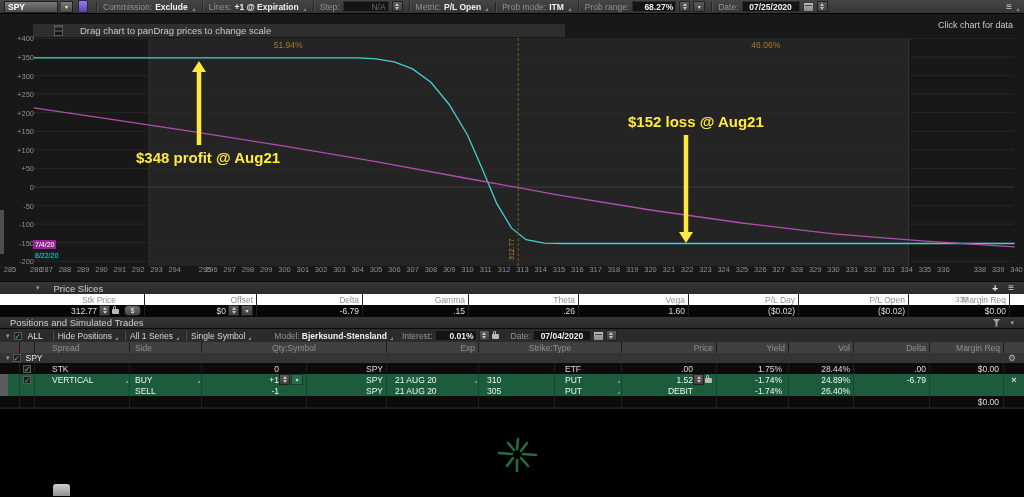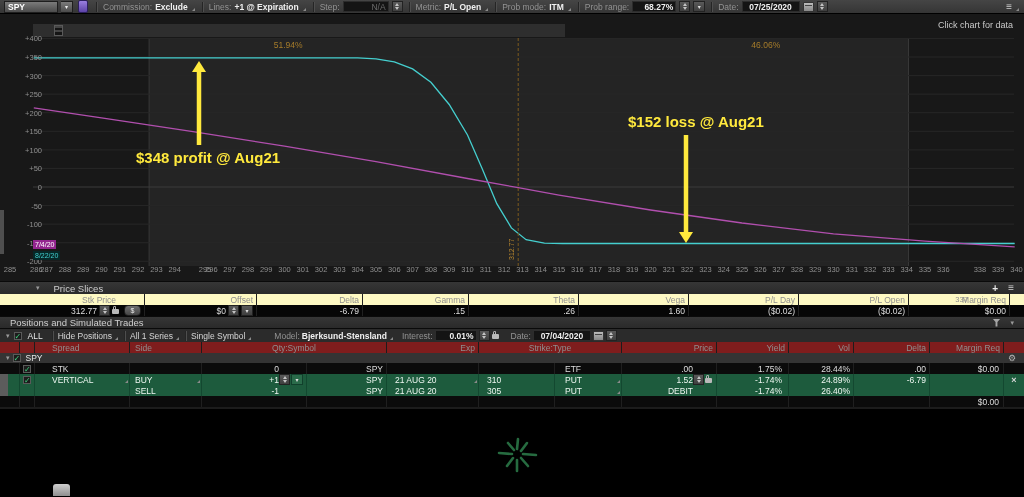--- a/index.html
+++ b/index.html
@@ -23,43 +23,43 @@
   .cal::before{content:"";position:absolute;left:1px;right:1px;top:2px;height:1px;background:#444;}
   .menu{color:#cfcfcf;font-size:10px;line-height:10px;}
   .grow{flex:1;}
   
   .chart{position:relative;height:267px;background:#181818;}
   .chart svg.plot{position:absolute;left:0;top:0;}
   .panbar{position:absolute;left:33px;top:10px;width:532px;height:13px;background:#2e2e2e;display:flex;align-items:center;}
   .panicon{width:7px;height:9px;background:#151515;border:1px solid #5a5a5a;margin-left:21px;box-shadow:inset 0 2px 0 #444,inset 0 4px 0 #151515,inset 0 6px 0 #444;}
   .pantext{margin-left:17px;font-size:9.5px;color:#c9c9c9;}
   .clickhint{position:absolute;right:11px;top:6px;font-size:9px;color:#c9c9c9;}
-  .yaxis span{position:absolute;left:14px;width:28px;text-align:right;font-size:7.5px;color:#8f8f8f;}
+  .yaxis span{position:absolute;left:6px;width:28px;text-align:right;font-size:7.5px;color:#8f8f8f;}
   .xaxis span{position:absolute;top:251px;transform:translateX(-50%);font-size:7.5px;color:#8f8f8f;}
   .dtag1{position:absolute;left:33px;top:226px;background:#93258f;color:#fff;font-size:7px;padding:0 2px;line-height:9px;}
   .dtag2{position:absolute;left:33px;top:237px;color:#41cfcf;font-size:7px;line-height:9px;background:#072727;padding:0 2px;}
   .axhandle{position:absolute;left:0;top:196px;width:4px;height:44px;background:#4f4f4f;}
   
   .secbar{height:13px;background:linear-gradient(#363636,#2a2a2a);display:flex;align-items:center;font-size:9.5px;color:#cfcfcf;border-top:1px solid #0a0a0a;box-sizing:border-box;gap:10px;}
   .caret{color:#9a9a9a;font-size:7px;margin:0 4px 0 36px;}
   .secicons{margin-left:auto;display:flex;align-items:center;gap:10px;margin-right:10px;}
   .plus{color:#e8e8e8;font-weight:bold;font-size:10px;}
   
   .sgrid{display:grid;grid-template-columns:145px 112px 106px 106px 110px 110px 110px 110px 101px 14px;}
-  .shead{height:11px;background:#fef9c3;}
+  .shead{height:11px;background:#ffffff;}
   .shead .cell{color:#8f8f8f;}
   .srow{height:11px;background:#060606;}
   .cell{display:flex;align-items:center;justify-content:flex-end;font-size:8.5px;border-right:1px solid #202020;box-sizing:border-box;padding-right:3px;color:#dedede;height:100%;}
   .lock{width:7px;height:5px;background:#b9b9b9;border-radius:1px;position:relative;margin-top:2px;}
   .lock::before{content:"";position:absolute;top:-3px;left:1px;width:3px;height:3px;border:1px solid #b9b9b9;border-bottom:none;border-radius:2px 2px 0 0;box-sizing:border-box;}
   .dollar{min-width:15px;height:9px;border-radius:4px;background:linear-gradient(#6e6e6e,#464646);border:1px solid #1e1e1e;color:#e8e8e8;font-size:7px;display:flex;align-items:center;justify-content:center;margin-left:3px;}
   
   .ctrls{height:14px;background:#2b2b2b;display:flex;align-items:center;font-size:8.5px;gap:2px;border-top:1px solid #0a0a0a;box-sizing:border-box;}
   .cb{width:8px;height:8px;background:#1c1c1c;border:1px solid #5a5a5a;color:#3fd37f;font-size:8px;line-height:7px;text-align:center;box-sizing:border-box;}
-  .phead{display:grid;grid-template-columns:20px 15px 95px 72px 185px 92px 143px 95px 72px 65px 76px 74px 20px;height:11px;background:#7f1d1d;}
+  .phead{display:grid;grid-template-columns:20px 15px 95px 72px 185px 92px 143px 95px 72px 65px 76px 74px 20px;height:11px;background:#404040;}
   .phead .cell{color:#8f8f8f;border-right:1px solid #1c1c1c;}
   .pgrid{display:grid;grid-template-columns:20px 15px 95px 72px 105px 80px 92px 76px 67px 95px 72px 65px 76px 74px 20px;height:11px;}
   .pgrid .cell{border-right:1px solid #1f1f1f;}
   .grp{height:10px;background:#343434;display:flex;align-items:center;font-size:8.5px;}
   .dark{background:#0b0b0b;}
   .grn{background:#1d5b3d;}
   .grn .cell{border-right:1px solid #134830;color:#eef7f1;}
   .left{justify-content:flex-start;padding-left:3px;padding-right:0;}
   .center{justify-content:center;padding:0;}
   .iconslot{width:24px;display:flex;align-items:center;gap:1px;justify-content:flex-start;}
@@ -140,20 +140,21 @@
       <text x="765.7900000000002" y="34" fill="#a67c2a" font-size="8.5" text-anchor="middle">46.06%</text>
       <text x="136" y="149" fill="#ffe93d" font-size="15" font-weight="bold">$348 profit @ Aug21</text>
       <line x1="199" y1="131" x2="199" y2="57" stroke="#ffe93d" stroke-width="4.5"></line>
       <polygon points="192,58 206,58 199,47" fill="#ffe93d"></polygon>
       <text x="628" y="113" fill="#ffe93d" font-size="15" font-weight="bold">$152 loss @ Aug21</text>
       <line x1="686" y1="121" x2="686" y2="219" stroke="#ffe93d" stroke-width="4.5"></line>
       <polygon points="679,218 693,218 686,229" fill="#ffe93d"></polygon>
     </svg>
   <div class="panbar">
     <div class="panicon"></div>
+    <span class="pantext">Drag chart to panDrag prices to change scale</span>
   </div>
   <div class="clickhint">Click chart for data</div>
   <div class="yaxis" id="yaxis">
       <span style="top: 20.44px;">+400</span>
       <span style="top: 39.01px;">+350</span>
       <span style="top: 57.58px;">+300</span>
       <span style="top: 76.15px;">+250</span>
       <span style="top: 94.72px;">+200</span>
       <span style="top: 113.29px;">+150</span>
       <span style="top: 131.86px;">+100</span>

